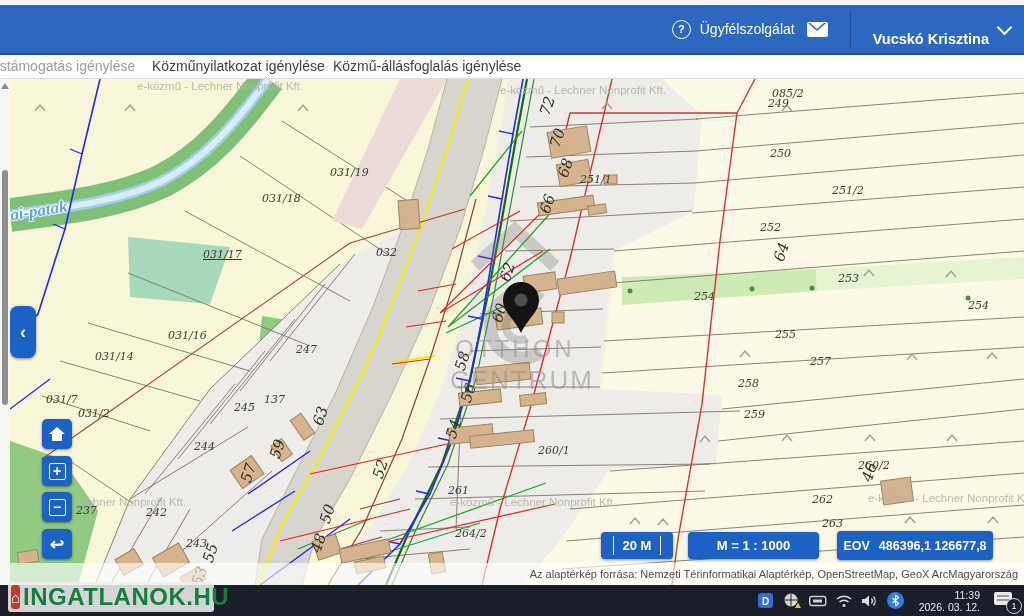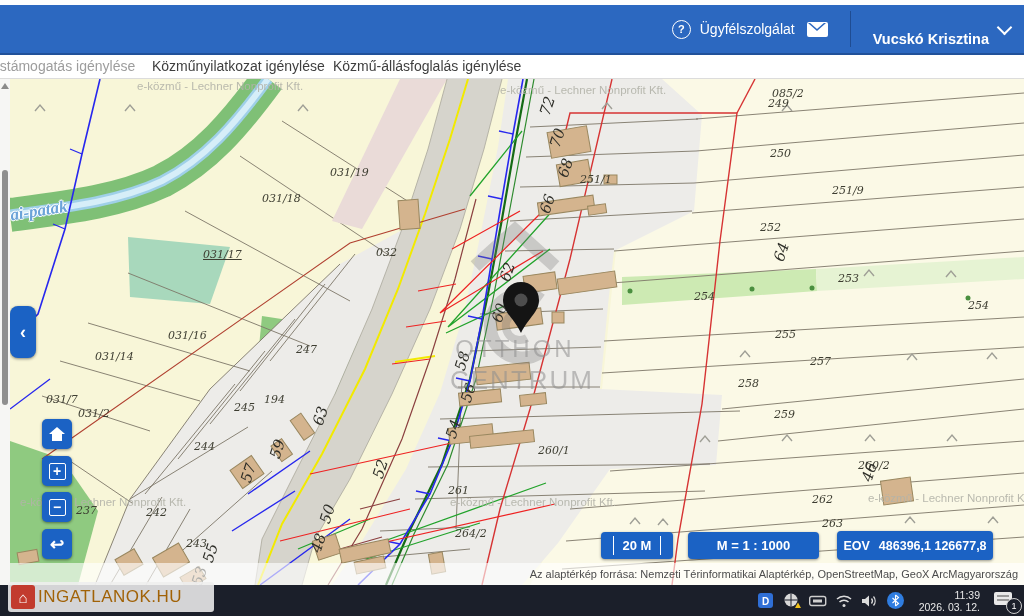--- a/index.html
+++ b/index.html
@@ -82,21 +82,21 @@
   .notif .paper:after{content:"";position:absolute;left:3px;top:3px;width:12px;height:2px;
         background:#9a9a9a;box-shadow:0 4px 0 #9a9a9a;}
   .notif .badge{position:absolute;right:-2px;bottom:-2px;width:14px;height:14px;border-radius:50%;
         background:#1b1f2a;border:1.5px solid #cfcfcf;color:#fff;font-size:9px;display:flex;
         align-items:center;justify-content:center;}
   
   .brand{position:absolute;left:8px;top:582px;width:206px;height:30px;background:rgba(238,238,238,.88);
          border-radius:3px;display:flex;align-items:center;z-index:40;}
   .brand-ico{width:24px;height:24px;background:#c23b2e;border-radius:3px;margin:0 3px 0 3px;
              display:flex;align-items:center;justify-content:center;color:#fff;font-size:15px;}
-  .brand-txt{font-size:17px;font-weight:normal;color:#a16207;letter-spacing:.5px;}
+  .brand-txt{font-size:24px;font-weight:bold;color:#15803d;letter-spacing:.5px;}
 </style>
 </head>
 <body>
 
 <div class="page">
 
   <div class="topstrip"></div>
   <div class="header">
     <div class="hdr-right">
       <div class="help-icon">?</div>
@@ -266,37 +266,37 @@
         <path d="M511,254 C503,238 493,233 493,221 A18,18 0 1 1 529,221 C529,233 519,238 511,254 Z" fill="#141414"></path>
         <circle cx="511" cy="221" r="6.5" fill="#4d4d4d"></circle>
       </g>
     </svg>
 
     <div id="map-labels">
         <div class="parcel-label" style="left: 762px; top: 8px;">085/2</div>
         <div class="parcel-label" style="left: 758px; top: 18px;">249</div>
         <div class="parcel-label" style="left: 760px; top: 68px;">250</div>
         <div class="parcel-label" style="left: 570px; top: 94px;">251/1</div>
-        <div class="parcel-label" style="left: 822px; top: 105px;">251/9</div>
+        <div class="parcel-label" style="left: 822px; top: 105px;">251/2</div>
         <div class="parcel-label" style="left: 750px; top: 142px;">252</div>
         <div class="parcel-label" style="left: 828px; top: 193px;">253</div>
         <div class="parcel-label" style="left: 684px; top: 211px;">254</div>
         <div class="parcel-label" style="left: 958px; top: 220px;">254</div>
         <div class="parcel-label" style="left: 765px; top: 249px;">255</div>
         <div class="parcel-label" style="left: 800px; top: 276px;">257</div>
         <div class="parcel-label" style="left: 728px; top: 298px;">258</div>
-        <div class="parcel-label" style="left: 764px; top: 329px; text-align: right;">259</div>
+        <div class="parcel-label" style="left: 734px; top: 329px; text-align: right;">259</div>
         <div class="parcel-label" style="left: 528px; top: 365px;">260/1</div>
         <div class="parcel-label" style="left: 848px; top: 380px;">260/2</div>
         <div class="parcel-label" style="left: 438px; top: 405px;">261</div>
         <div class="parcel-label" style="left: 802px; top: 414px;">262</div>
         <div class="parcel-label" style="left: 812px; top: 438px;">263</div>
         <div class="parcel-label" style="left: 445px; top: 448px;">264/2</div>
         <div class="parcel-label" style="left: 286px; top: 264px;">247</div>
-        <div class="parcel-label" style="left: 254px; top: 314px;">194</div>
+        <div class="parcel-label" style="left: 254px; top: 314px;">137</div>
         <div class="parcel-label" style="left: 224px; top: 322px;">245</div>
         <div class="parcel-label" style="left: 184px; top: 361px;">244</div>
         <div class="parcel-label" style="left: 176px; top: 458px;">243</div>
         <div class="parcel-label" style="left: 136px; top: 427px;">242</div>
         <div class="parcel-label" style="left: 66px; top: 425px;">237</div>
         <div class="parcel-label" style="left: 366px; top: 167px;">032</div>
         <div class="parcel-label" style="left: 320px; top: 87px;">031/19</div>
         <div class="parcel-label" style="left: 252px; top: 113px;">031/18</div>
         <div class="parcel-label" style="left: 193px; top: 169px; text-decoration: underline;">031/17</div>
         <div class="parcel-label" style="left: 158px; top: 250px;">031/16</div>

